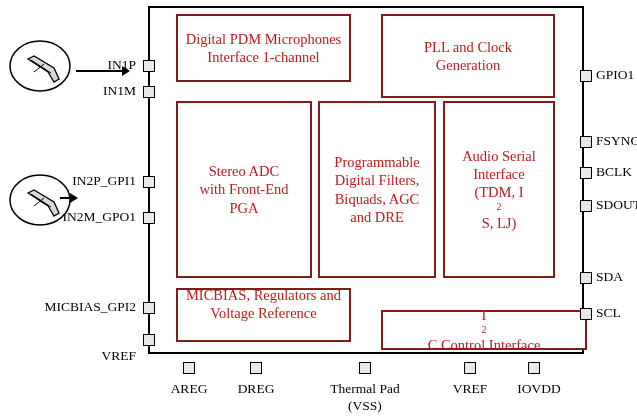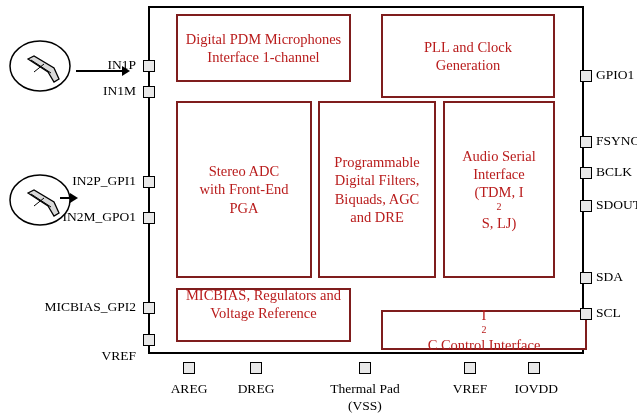--- a/index.html
+++ b/index.html
@@ -185,21 +185,21 @@
   <div class="pin-label below" style="left:216px; top:381px; width:80px;">DREG</div>
 
   <div class="pin" style="left:359px; top:362px;"></div>
   <div class="pin-label below" style="left:315px; top:381px; width:100px;">Thermal Pad</div>
   <div class="pin-label below" style="left:315px; top:398px; width:100px;">(VSS)</div>
 
   <div class="pin" style="left:464px; top:362px;"></div>
   <div class="pin-label below" style="left:430px; top:381px; width:80px;">VREF</div>
 
   <div class="pin" style="left:528px; top:362px;"></div>
-  <div class="pin-label below" style="left:472px; top:381px; width:86px;text-align:right;">IOVDD</div>
+  <div class="pin-label below" style="left:496px; top:381px; width:86px;">IOVDD</div>
 
   <svg class="mic" style="left:8px; top:38px;" width="68" height="56" viewBox="0 0 68 56">
     <ellipse cx="32" cy="28" rx="30" ry="25" fill="#ffffff" stroke="#000000" stroke-width="1.5"></ellipse>
     <path d="M20 21 L40 34 L46 44 L51 41 L46 30 L26 18 Z" fill="#d9d9d9" stroke="#000000" stroke-width="1.3"></path>
     <line x1="23" y1="22" x2="43" y2="35" stroke="#000000" stroke-width="1"></line>
     <line x1="26" y1="34" x2="36" y2="26" stroke="#000000" stroke-width="1"></line>
   </svg>
 
   <div class="arrow-line" style="left:76px; top:70px; width:48px;"></div>
   <div class="arrow-head" style="left:122px; top:66px;"></div>

